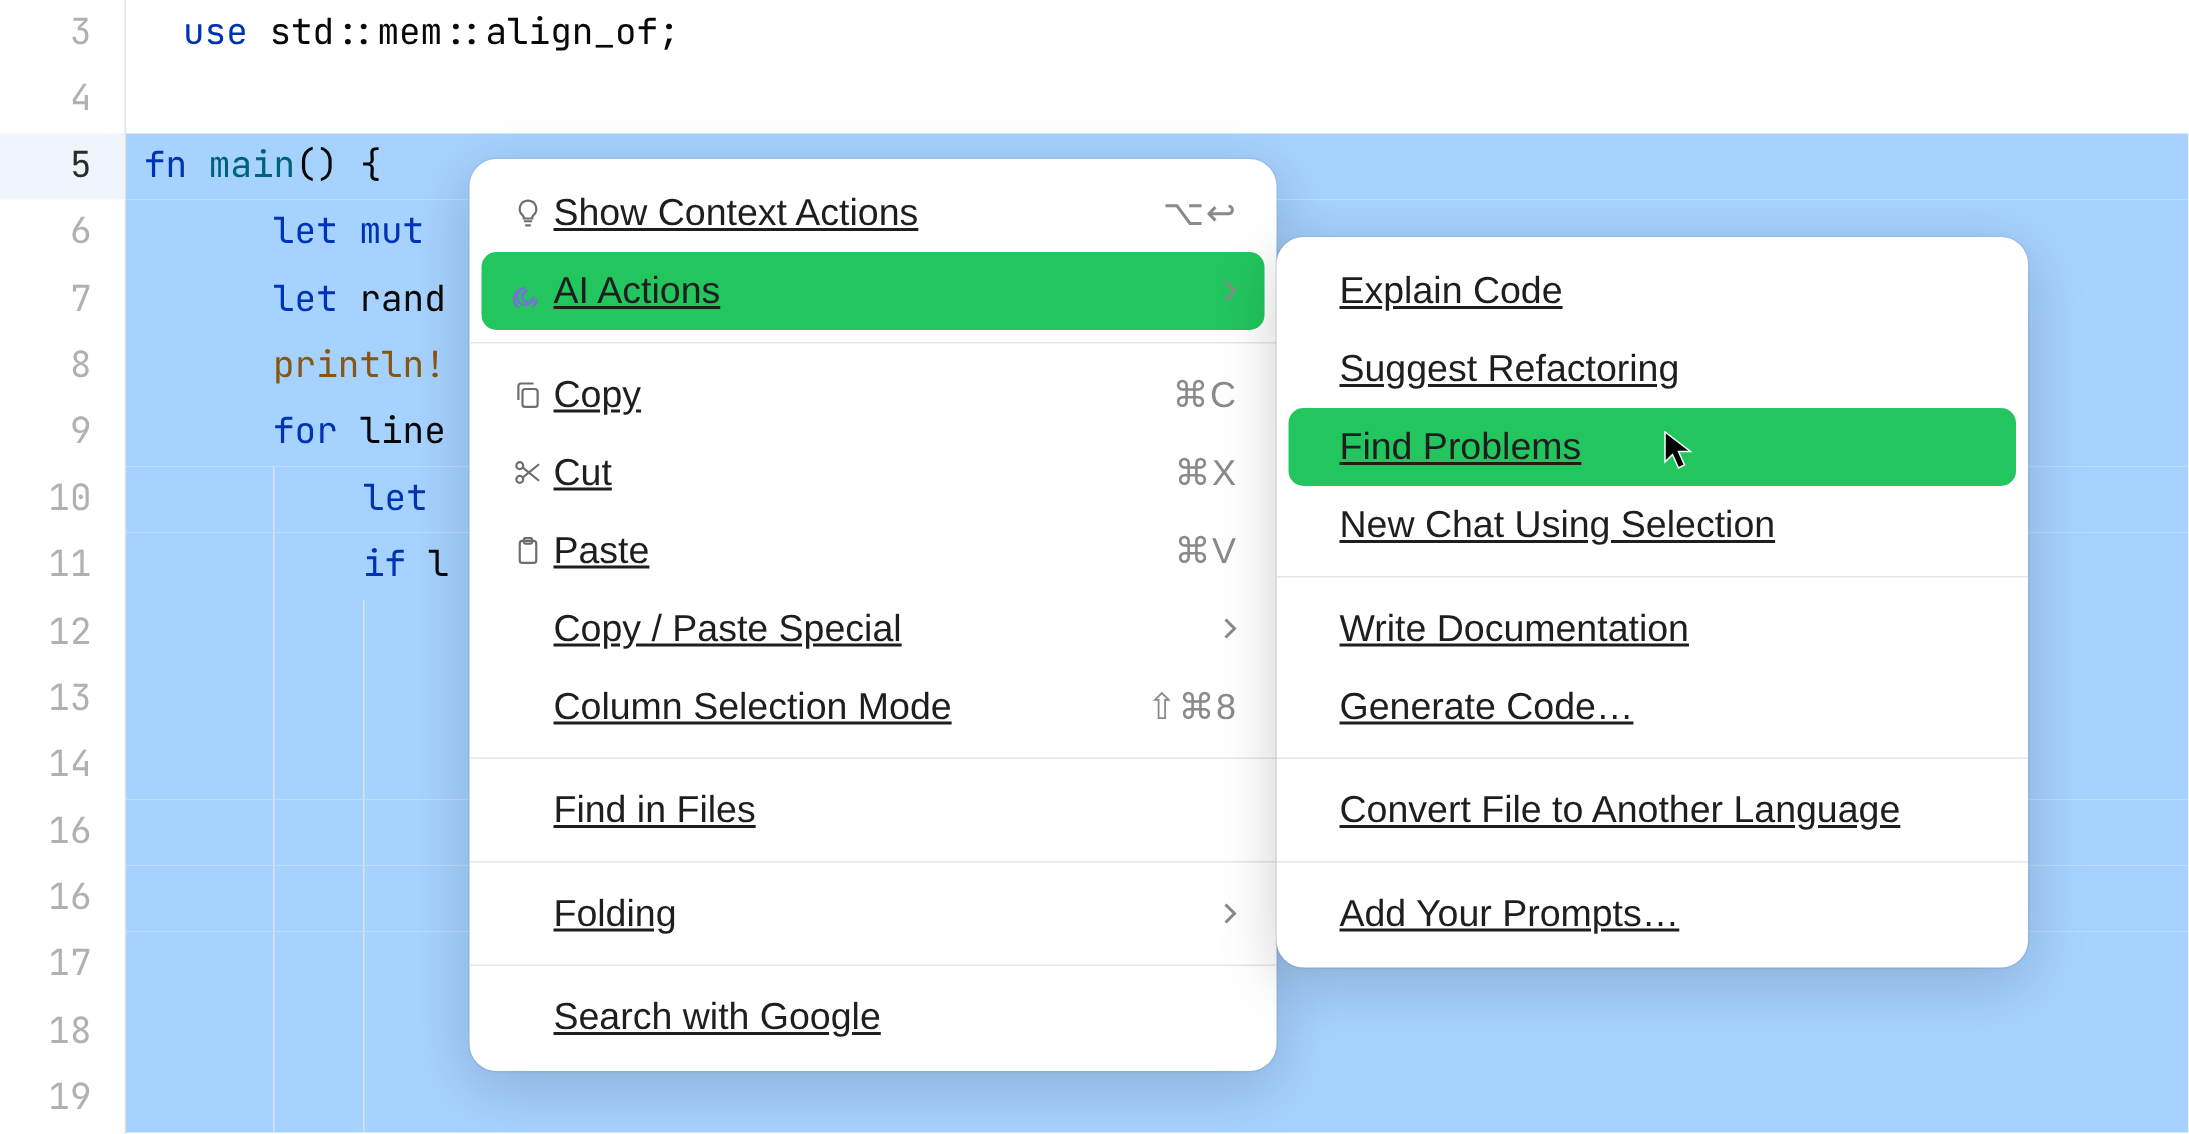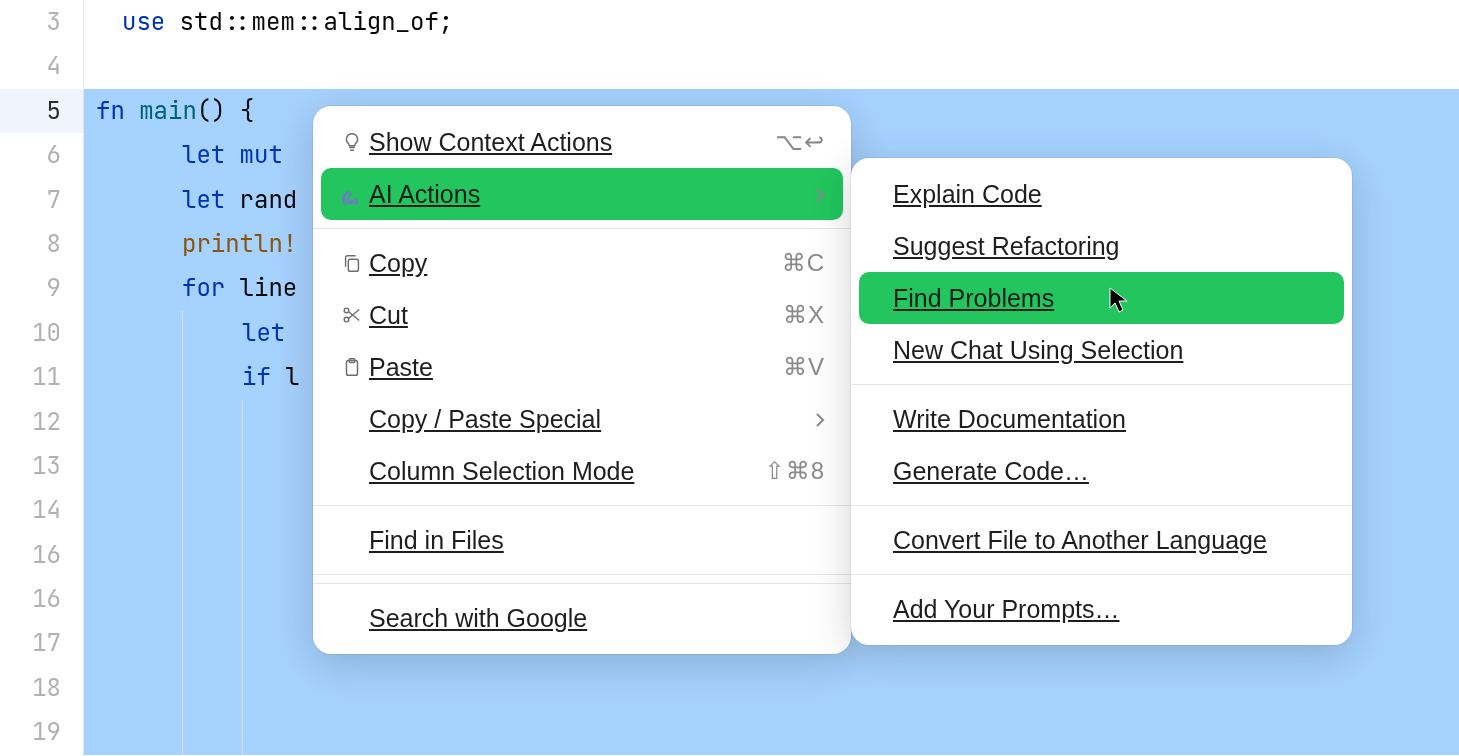--- a/index.html
+++ b/index.html
@@ -263,20 +263,29 @@
   <div class="sep"></div>
 
   <div class="item">
     <span class="icon"></span>
     <span class="label">Find in Files</span>
   </div>
 
 
   <div class="sep"></div>
 
+  <div class="item">
+    <span class="icon"></span>
+    <span class="label">Folding</span>
+    <span class="chevron">
+      <svg width="10" height="16" viewBox="0 0 10 16" fill="none" stroke="#8a8a8a" stroke-width="2">
+          <path d="M2 2l6 6-6 6"></path>
+        </svg>
+    </span>
+  </div>
 
   <div class="sep"></div>
 
   <div class="item">
     <span class="icon"></span>
     <span class="label">Search with Google</span>
   </div>
 </div>
 
 <div class="menu sub">

